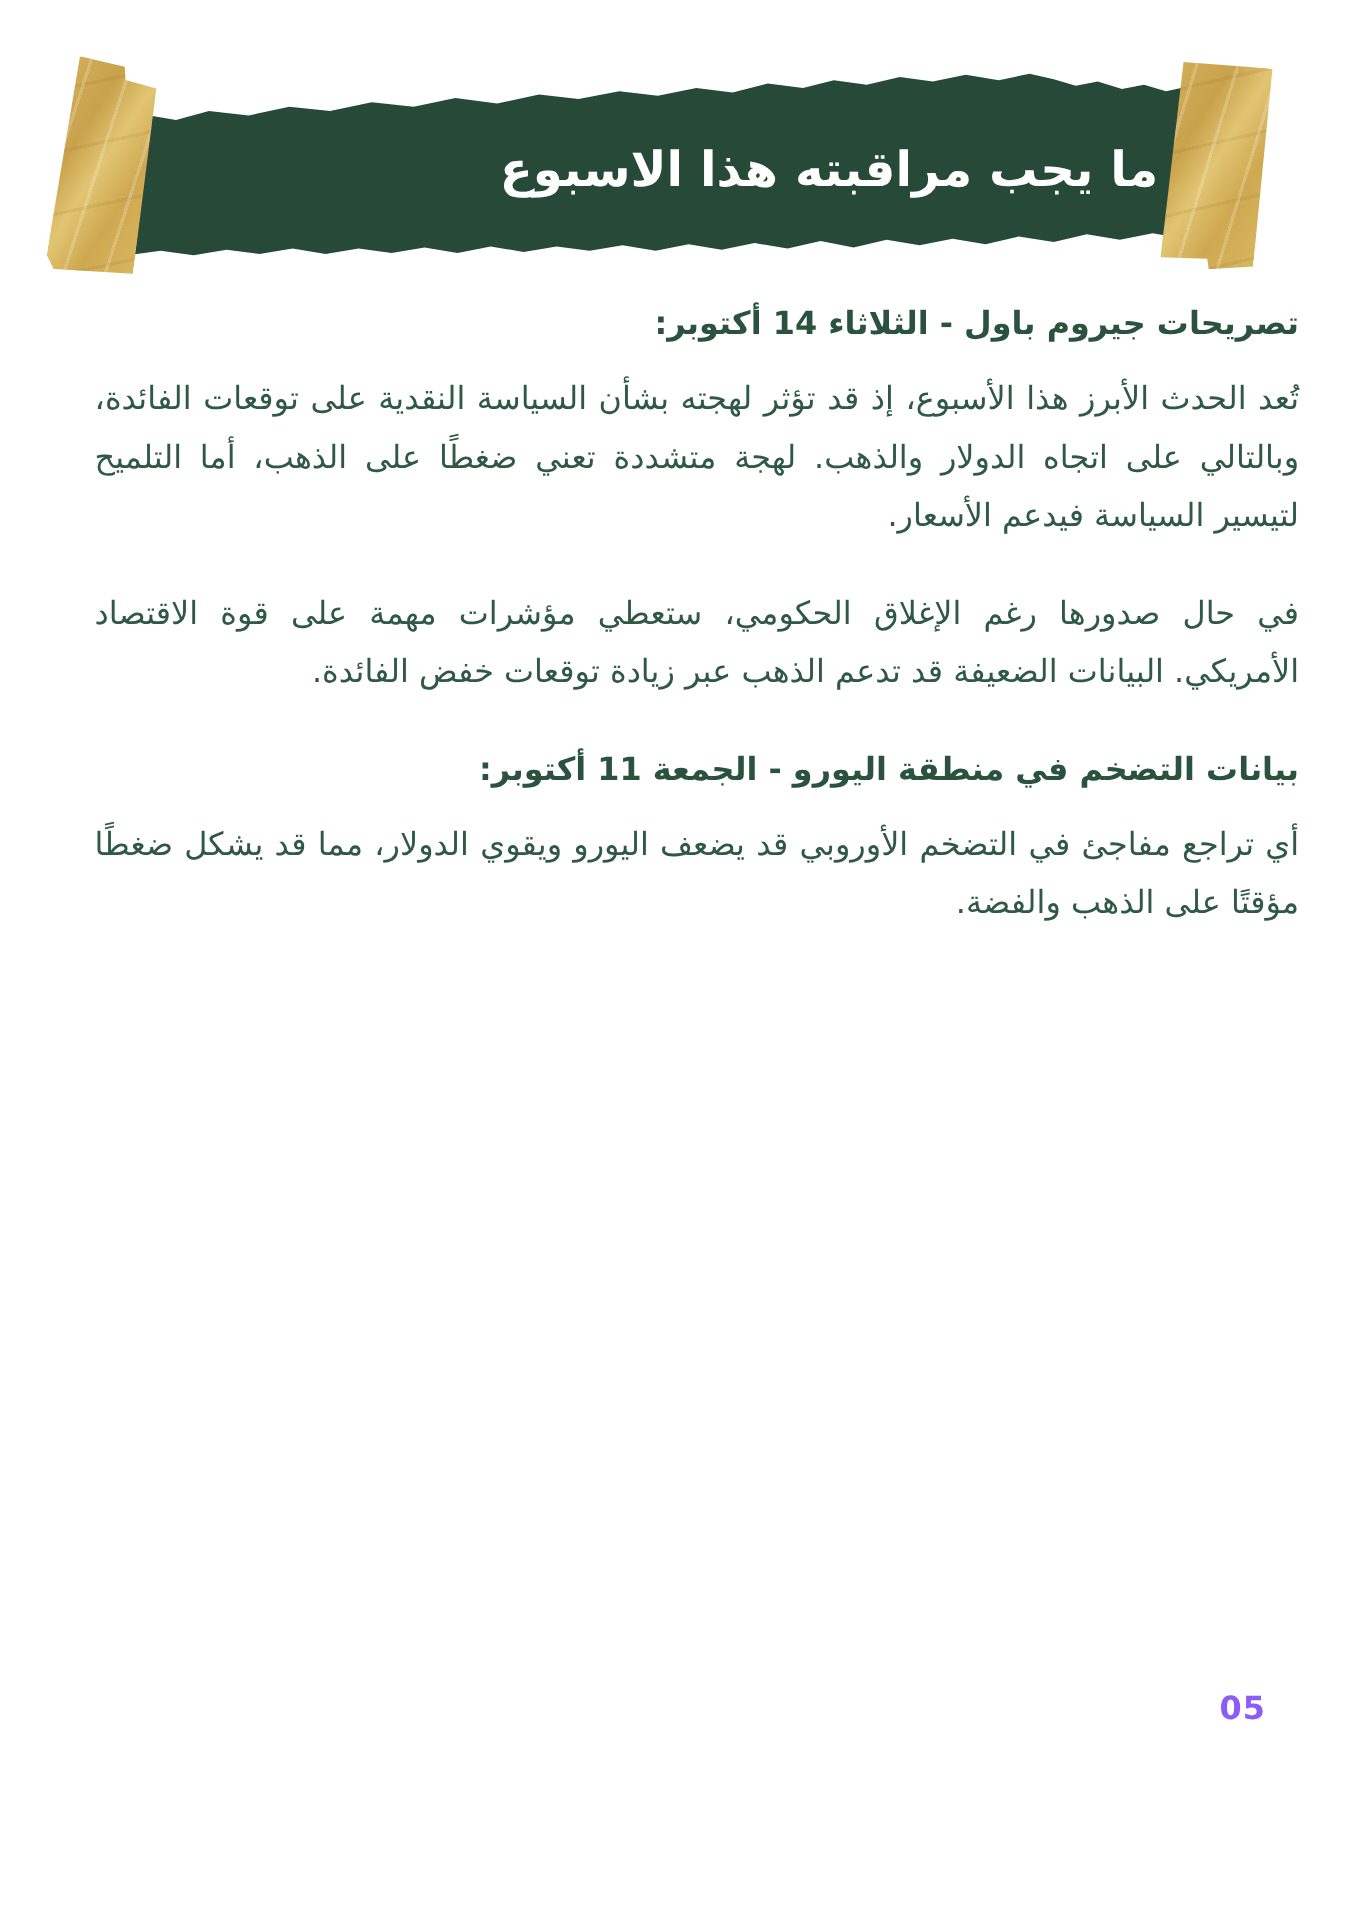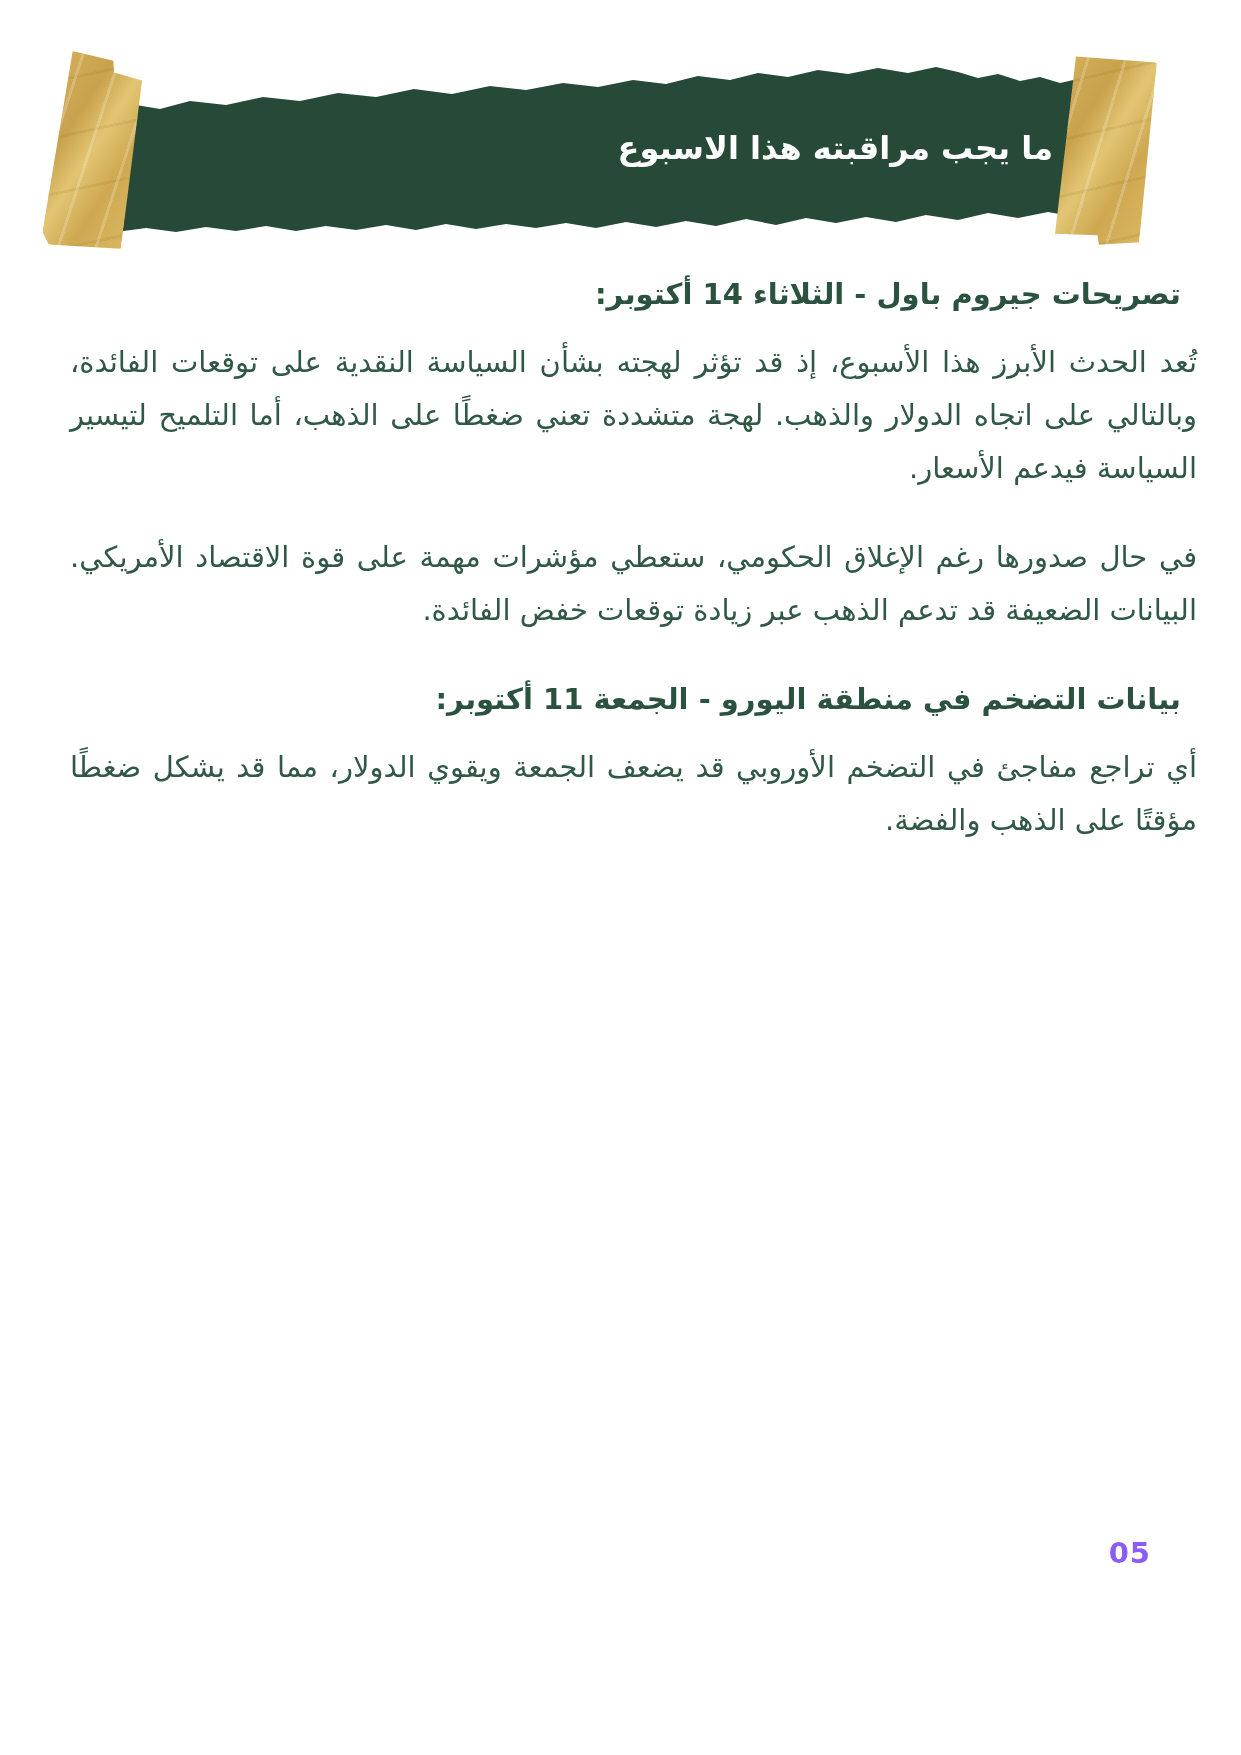--- a/index.html
+++ b/index.html
@@ -41,21 +41,21 @@
   }
   .tape-left  { left: -4px;  top: 0px; transform: rotate(8deg); }
   .tape-right { left: 1004px; top: 2px; width: 88px; height: 188px; transform: rotate(7deg);
     clip-path: polygon(3% 2%, 95% 0%, 100% 96%, 55% 100%, 52% 95%, 4% 97%); }
 
   .banner-title {
     position: absolute;
     top: 74px; right: 105px;
     direction: rtl;
     color: #ffffff;
-    font-size: 32px;
+    font-size: 44px;
     font-weight: 700;
     white-space: nowrap;
     letter-spacing: 0.5px;
   }
 
   
   .content {
     position: absolute;
     top: 252px; left: 70px; right: 44px;
     direction: rtl;
@@ -65,21 +65,21 @@
   .section-heading {
     margin: 16px;
     font-size: 29px;
     font-weight: 700;
     line-height: 52px;
     text-align: right;
     color: #2a523f;
   }
   .section-heading:empty { display: none; }
   .section-body {
-    margin: 0;
+    margin: 16px;
     font-size: 29px;
     font-weight: 400;
     line-height: 53px;
     text-align: justify;
   }
 
   
   .page-number {
     position: absolute;
     top: 1536px; right: 90px;
@@ -109,21 +109,21 @@
       <h2 class="section-heading">تصريحات جيروم باول - الثلاثاء 14 أكتوبر:</h2>
       <p class="section-body">تُعد الحدث الأبرز هذا الأسبوع، إذ قد تؤثر لهجته بشأن السياسة النقدية على توقعات الفائدة، وبالتالي على اتجاه الدولار والذهب. لهجة متشددة تعني ضغطًا على الذهب، أما التلميح لتيسير السياسة فيدعم الأسعار.</p>
     </section>
 
     <section class="section">
       <p class="section-body">في حال صدورها رغم الإغلاق الحكومي، ستعطي مؤشرات مهمة على قوة الاقتصاد الأمريكي. البيانات الضعيفة قد تدعم الذهب عبر زيادة توقعات خفض الفائدة.</p>
     </section>
 
     <section class="section">
       <h2 class="section-heading">بيانات التضخم في منطقة اليورو - الجمعة 11 أكتوبر:</h2>
-      <p class="section-body">أي تراجع مفاجئ في التضخم الأوروبي قد يضعف الجمعة ويقوي الدولار، مما قد يشكل ضغطًا مؤقتًا على الذهب والفضة.</p>
+      <p class="section-body">أي تراجع مفاجئ في التضخم الأوروبي قد يضعف اليورو ويقوي الدولار، مما قد يشكل ضغطًا مؤقتًا على الذهب والفضة.</p>
     </section>
 
 
   </main>
 
   <div class="page-number">05</div>
 
 </div>
 
 </body></html>

